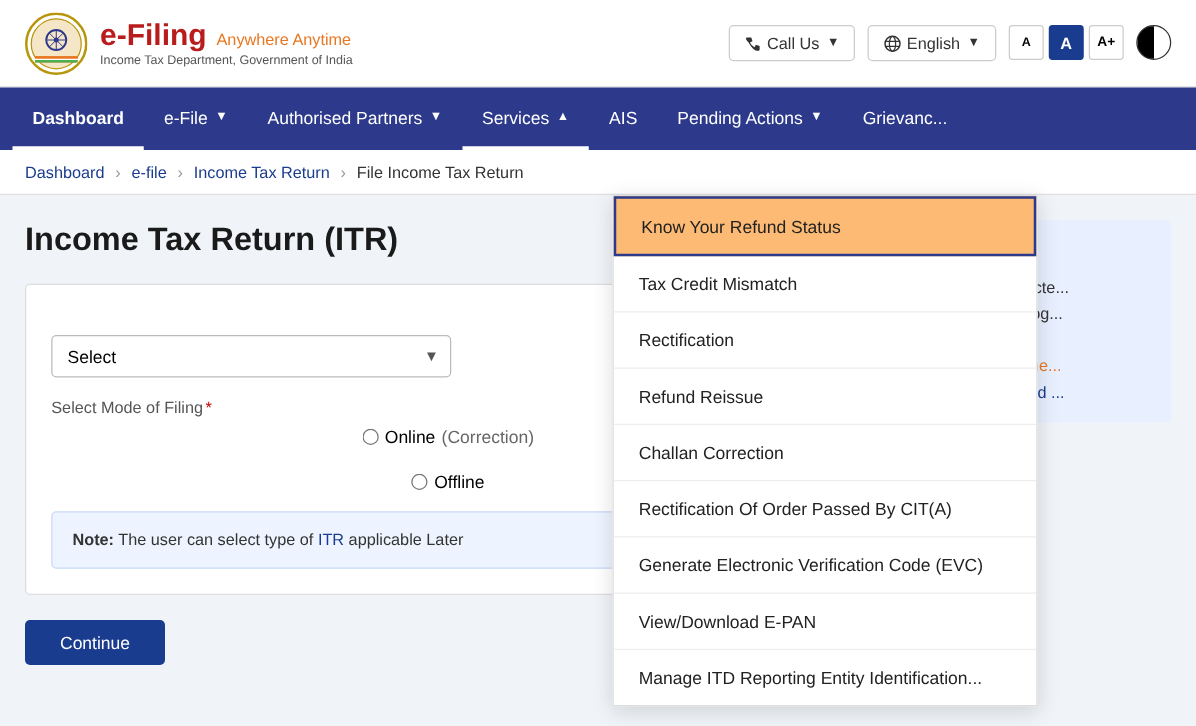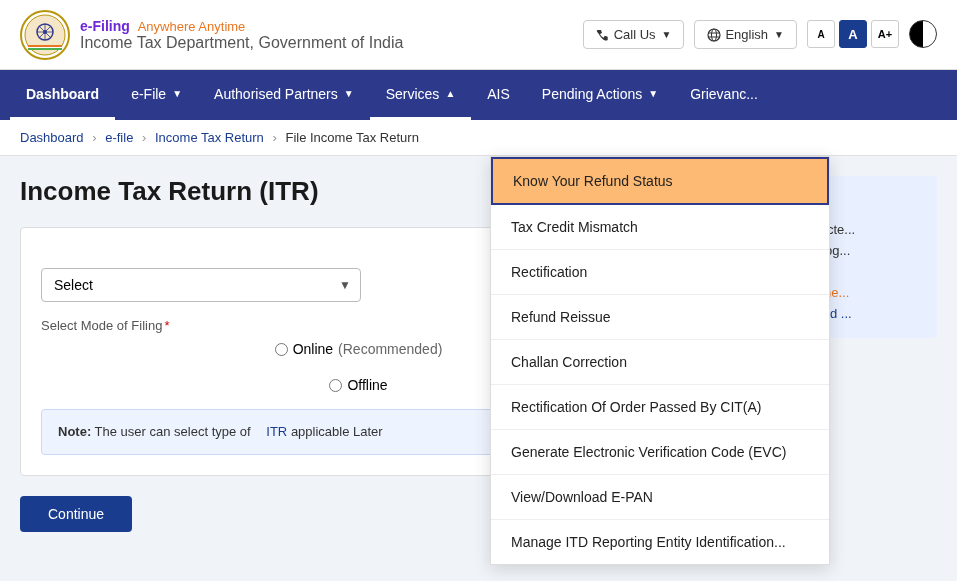--- a/index.html
+++ b/index.html
@@ -196,21 +196,21 @@
       background: #eef4ff;
       border: 1px solid #c8d9f5;
       border-radius: 4px;
       padding: 12px 16px;
       margin-top: 16px;
       font-size: 13px;
       color: #333;
       line-height: 1.5;
     }
     .note-box strong { color: #333; }
-    .note-box a { color: #1a3c8f; text-decoration: none; margin-left: 12px; }
+    .note-box a { color: #1a3c8f; text-decoration: none; }
 
     
     .right-panel {
       width: 220px;
       flex-shrink: 0;
     }
     .info-box {
       background: #e8f0ff;
       border-radius: 4px;
       padding: 14px;
@@ -283,24 +283,24 @@
       <line x1="19.3" y1="16.3" x2="30.7" y2="27.7" stroke="#2d3a8c" stroke-width="0.8"></line>
       <line x1="30.7" y1="16.3" x2="19.3" y2="27.7" stroke="#2d3a8c" stroke-width="0.8"></line>
 
       <rect x="8" y="35" width="34" height="5" rx="1" fill="#e87722"></rect>
       <rect x="8" y="38" width="34" height="2" fill="#4caf50"></rect>
       <rect x="8" y="35" width="34" height="2" fill="#e87722"></rect>
       <rect x="8" y="37" width="34" height="1" fill="#fff"></rect>
     </svg>
     <div class="logo-text">
       <div>
-        <span style="font-size:14px;font-weight:bold;color:#6d28d9;">e-Filing</span>
+        <span style="font-size:24px;font-weight:bold;color:#b91c1c;">e-Filing</span>
         <span style="font-size:13px;color:#e87722;margin-left:4px;">Anywhere Anytime</span>
       </div>
-      <div style="font-size:16px;color:#555;text-align:center;">Income Tax Department, Government of India</div>
+      <div style="font-size:10px;color:#555;text-align:center;">Income Tax Department, Government of India</div>
     </div>
   </div>
   <div class="top-right">
     <button class="top-btn">
       <svg viewBox="0 0 14 14" fill="none" xmlns="http://www.w3.org/2000/svg">
         <path d="M2 2h3l1 3-2 1c.8 1.7 2 2.9 3.7 3.7l1-2 3 1v3c0 1-4 3-9-6C-.5 2.5 1 2 2 2z" fill="#333"></path>
       </svg>
       <span>Call Us</span>
       <span class="nav-caret">▼</span>
     </button>
@@ -380,21 +380,21 @@
           <span class="select-arrow">▼</span>
         </div>
 
         <div class="mode-label">
           <span>Select Mode of Filing</span><span class="required">*</span>
         </div>
         <div class="radio-group">
           <label class="radio-option">
             <input type="radio" name="mode" value="online" style="">
             <span>Online</span>
-            <span style="color:#666;">(Recommended)</span>
+            <span style="color:#666;">(Correction)</span>
           </label>
           <label class="radio-option">
             <input type="radio" name="mode" value="offline" style="">
             <span>Offline</span>
           </label>
         </div>
 
         <div class="note-box">
           <strong>Note:</strong>
           <span> The user can select type of </span>

